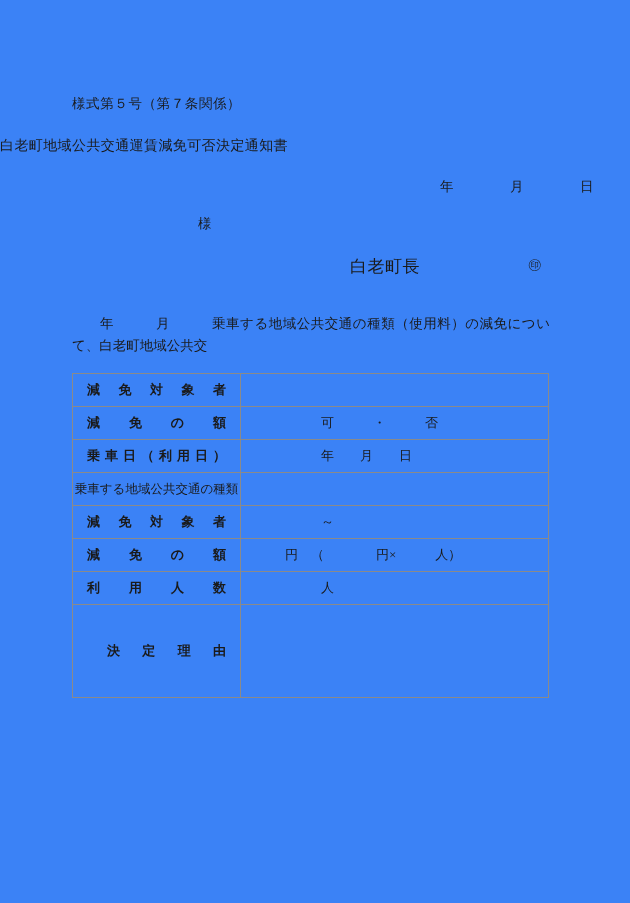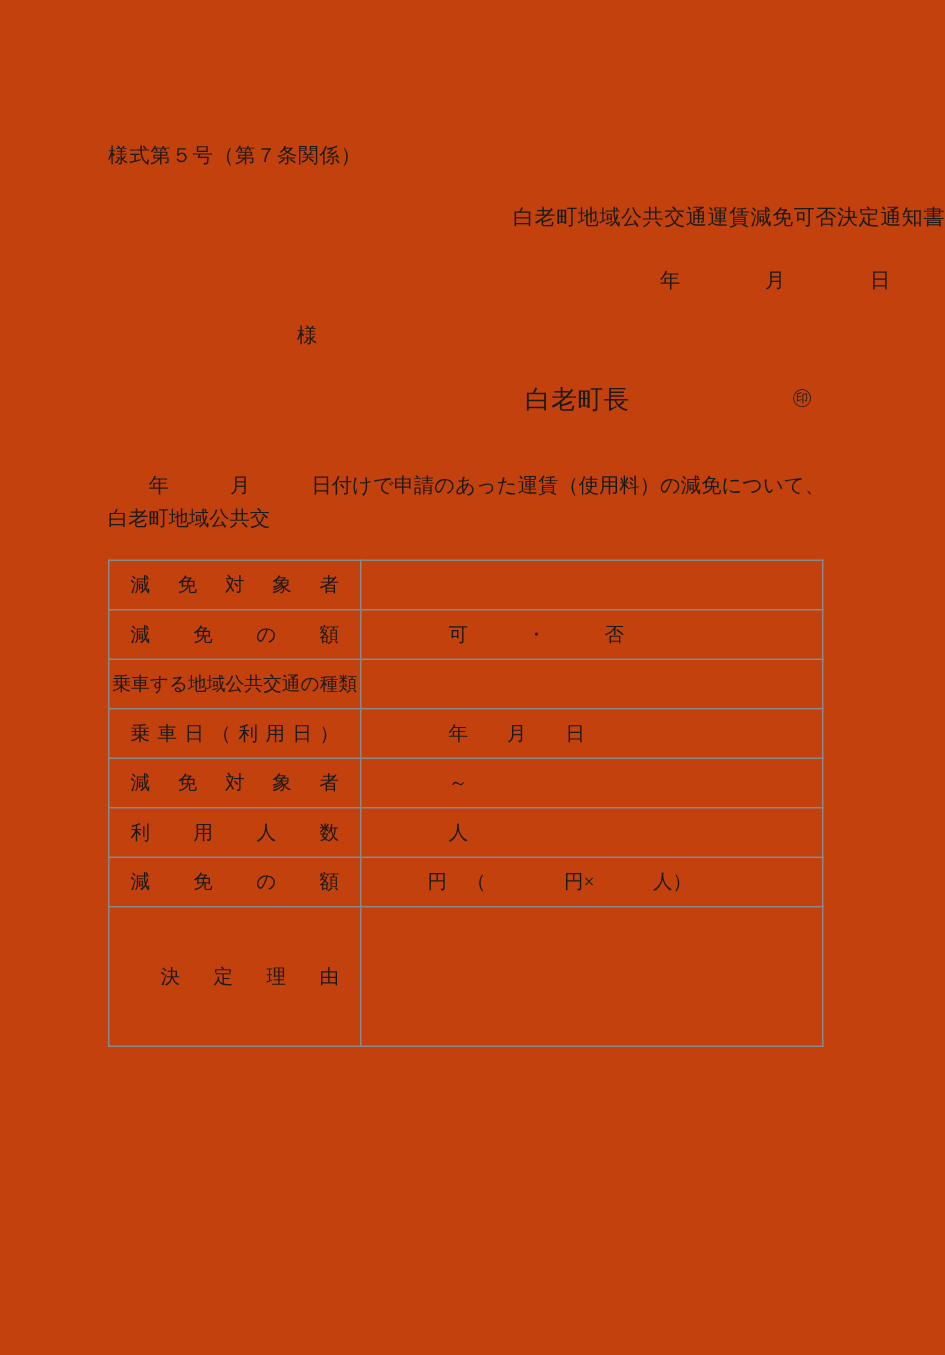--- a/index.html
+++ b/index.html
@@ -11,40 +11,40 @@
     width: 630px;
     height: 903px;
     position: relative;
     font-family: "Liberation Serif", "DejaVu Serif", serif;
     color: #1a1a1a;
     -webkit-font-smoothing: antialiased;
   }
   .page {
     position: absolute;
     inset: 0;
-    background: #c2410c;
+    background: #3b82f6;
   }
 
   
   .t {
     position: absolute;
     white-space: pre;
     line-height: 1;
   }
   .form-no {
     left: 72px;
     top: 97px;
     font-size: 13.5px;
     letter-spacing: 0.6px;
   }
   .doc-title {
     left: 0;
     top: 139px;
     width: 630px;
-    text-align: right;
+    text-align: left;
     font-size: 14px;
     letter-spacing: 0.4px;
   }
   .date-line {
     left: 440px;
     top: 180px;
     font-size: 13.5px;
     letter-spacing: 0.5px;
   }
   .addressee {
@@ -105,32 +105,33 @@
     text-align: center;
   }
   
   .lbl-spread {
     display: block;
     padding: 0 14px;
     text-align: justify;
     text-align-last: justify;
     text-justify: inter-character;
     font-size: 13px;
+    font-weight: bold;
   }
   .lbl-plain {
     display: block;
     text-align: center;
     font-size: 12.5px;
   }
   .value-cell {
     padding-left: 38px;
     font-size: 13px;
     white-space: pre;
   }
-  .value-cell.indent-wide { padding-left: 58px; }
+  .value-cell.indent-wide { padding-left: 80px; }
   .value-cell.indent-mid  { padding-left: 44px; }
   .value-cell.indent-sm   { padding-left: 36px; }
 </style>
 </head>
 <body>
 
 <div class="page">
 
   <div class="t form-no">様式第５号（第７条関係）</div>
 
@@ -138,21 +139,21 @@
 
   <div class="t date-line">年　　　　月　　　　日</div>
 
   <div class="t addressee">様</div>
 
   <div class="t issuer">白老町長</div>
 
   <div class="t seal">㊞</div>
 
   <div class="body-block">
-    <span class="body-line">　　年　　　月　　　日付けで申請のあった運賃（使用料）の減免について、白老町地域公共交</span>
+    <span class="body-line">　　年　　　月　　　乗車する地域公共交通の種類（使用料）の減免について、白老町地域公共交</span>
   </div>
 
   <table class="form-table">
     <colgroup>
       <col class="col-label">
       <col class="col-value">
     </colgroup>
     <tbody>
         <tr class="row-std">
           <td class="label-cell">
@@ -161,47 +162,47 @@
           <td class="value-cell indent-sm"></td>
         </tr>
         <tr class="row-std">
           <td class="label-cell">
             <span class="lbl-spread">減免の額</span>
           </td>
           <td class="value-cell indent-wide">可　　　・　　　否</td>
         </tr>
         <tr class="row-std">
           <td class="label-cell">
+            <span class="lbl-spread">乗車日（利用日）</span>
+          </td>
+          <td class="value-cell indent-wide">年　　月　　日</td>
+        </tr>
+        <tr class="row-std">
+          <td class="label-cell">
             <span class="lbl-plain">乗車する地域公共交通の種類</span>
           </td>
           <td class="value-cell indent-sm"></td>
         </tr>
         <tr class="row-std">
           <td class="label-cell">
-            <span class="lbl-spread">乗車日（利用日）</span>
-          </td>
-          <td class="value-cell indent-wide">年　　月　　日</td>
-        </tr>
-        <tr class="row-std">
-          <td class="label-cell">
             <span class="lbl-spread">減免対象者</span>
           </td>
           <td class="value-cell indent-wide">～</td>
         </tr>
         <tr class="row-std">
           <td class="label-cell">
+            <span class="lbl-spread">減免の額</span>
+          </td>
+          <td class="value-cell indent-mid">円　（　　　　円×　　　人）</td>
+        </tr>
+        <tr class="row-std">
+          <td class="label-cell">
             <span class="lbl-spread">利用人数</span>
           </td>
           <td class="value-cell indent-wide">人</td>
-        </tr>
-        <tr class="row-std">
-          <td class="label-cell">
-            <span class="lbl-spread">減免の額</span>
-          </td>
-          <td class="value-cell indent-mid">円　（　　　　円×　　　人）</td>
         </tr>
         <tr class="row-tall">
           <td class="label-cell">
             <span class="lbl-spread">決定理由</span>
           </td>
           <td class="value-cell indent-sm"></td>
         </tr>
       </tbody>
   </table>
 

